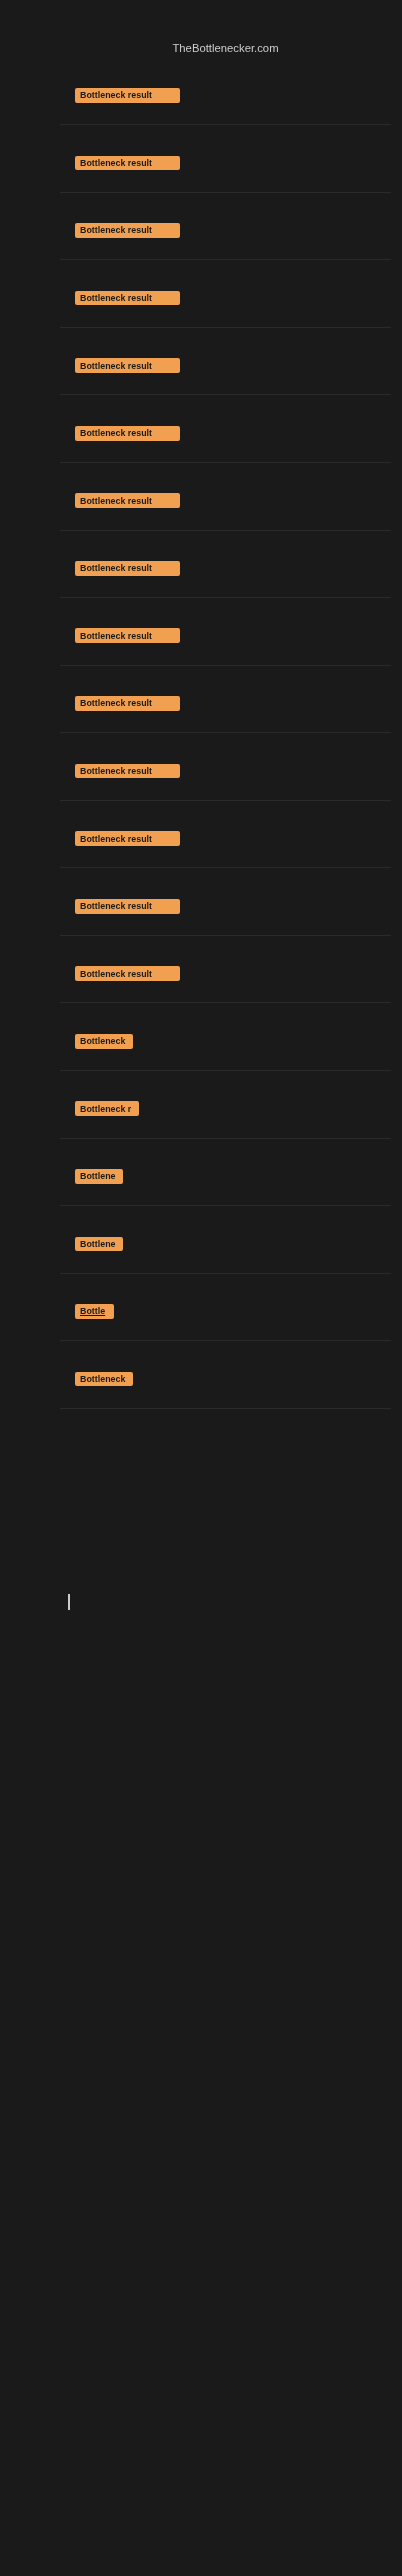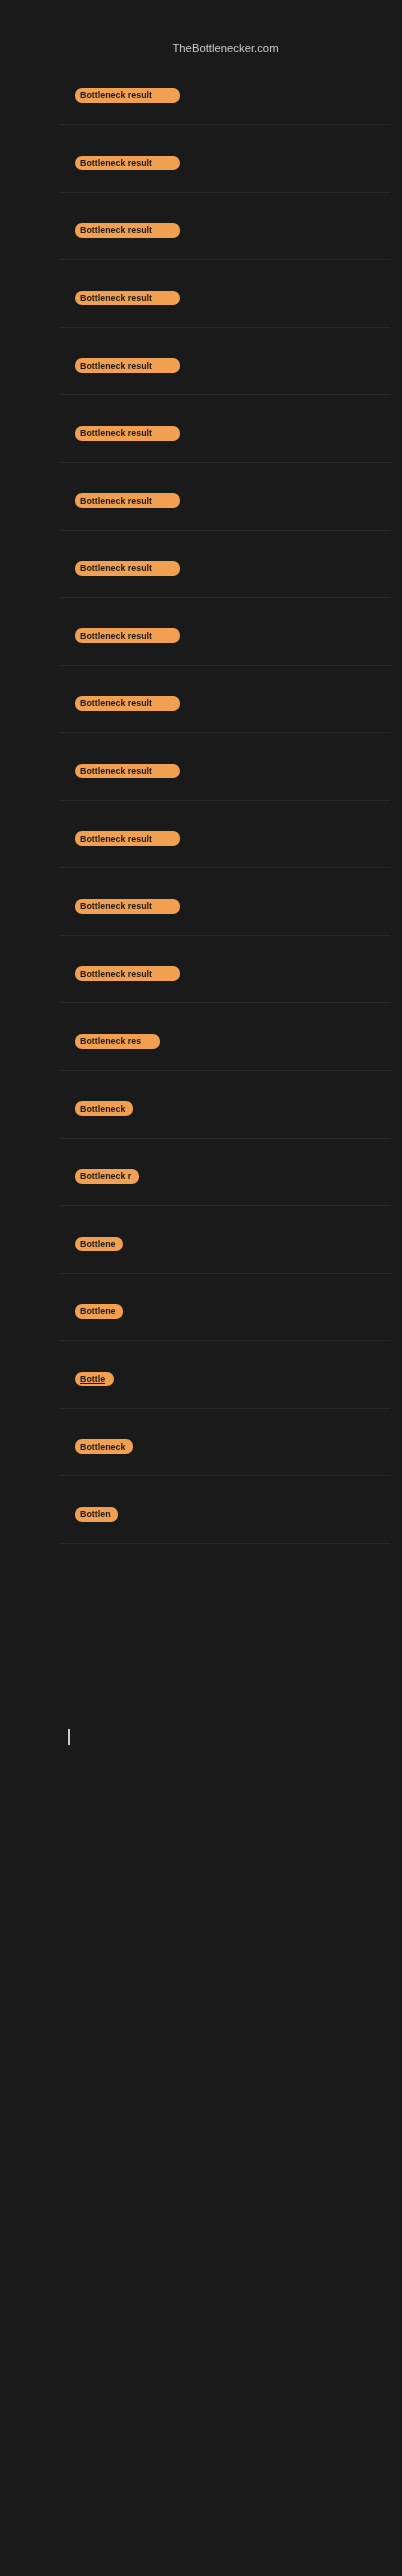--- a/index.html
+++ b/index.html
@@ -24,21 +24,21 @@
       font-weight: normal;
     }
 
     .bottleneck-badge {
       display: inline-block;
       background-color: #f0a050;
       color: #1a1a1a;
       font-size: 8.9px;
       font-weight: bold;
       padding: 2.4px 4.8px;
-      border-radius: 7px;
+      border-radius: 2px;
       white-space: nowrap;
       overflow: hidden;
     }
 
     .result-item {
       margin-bottom: 0px;
       padding: 6.4px 3.2px 6.4px 3.2px;
       border-bottom: 0.8px solid #2a2a2a;
     }
 
@@ -65,27 +65,25 @@
       <div class="result-item"><span class="bottleneck-badge" style="max-width: 105px; width: 105px;">Bottleneck result</span></div>
       <div class="result-item"><span class="bottleneck-badge" style="max-width: 105px; width: 105px;">Bottleneck result</span></div>
       <div class="result-item"><span class="bottleneck-badge" style="max-width: 105px; width: 105px;">Bottleneck result</span></div>
       <div class="result-item"><span class="bottleneck-badge" style="max-width: 105px; width: 105px;">Bottleneck result</span></div>
       <div class="result-item"><span class="bottleneck-badge" style="max-width: 105px; width: 105px;">Bottleneck result</span></div>
       <div class="result-item"><span class="bottleneck-badge" style="max-width: 105px; width: 105px;">Bottleneck result</span></div>
       <div class="result-item"><span class="bottleneck-badge" style="max-width: 105px; width: 105px;">Bottleneck result</span></div>
       <div class="result-item"><span class="bottleneck-badge" style="max-width: 105px; width: 105px;">Bottleneck result</span></div>
       <div class="result-item"><span class="bottleneck-badge" style="max-width: 105px; width: 105px;">Bottleneck result</span></div>
       <div class="result-item"><span class="bottleneck-badge" style="max-width: 105px; width: 105px;">Bottleneck result</span></div>
-      <div class="result-item"><span class="bottleneck-badge" style="max-width: 85px; width: 85px;">Bottleneck res</span></div>
       <div class="result-item"><span class="bottleneck-badge" style="max-width: 58px; width: 58px;">Bottleneck</span></div>
       <div class="result-item"><span class="bottleneck-badge" style="max-width: 64px; width: 68px;">Bottleneck r</span></div>
       <div class="result-item"><span class="bottleneck-badge" style="max-width: 48px; width: 48px;">Bottlene</span></div>
       <div class="result-item"><span class="bottleneck-badge" style="max-width: 48px; width: 48px;">Bottlene</span></div>
       <div class="result-item"><span class="bottleneck-badge" style="max-width: 39px; width: 39px; text-decoration: underline;">Bottle</span></div>
       <div class="result-item"><span class="bottleneck-badge" style="max-width: 58px; width: 58px;">Bottleneck</span></div>
-      <div class="result-item"><span class="bottleneck-badge" style="max-width: 43px; width: 43px;">Bottlen</span></div>
     </div>
 
   <div style="height: 483px; position: relative;">
     <span class="cursor-line" style="top: 161px;"></span>
   </div>
 </div>
 
 
 </body></html>

